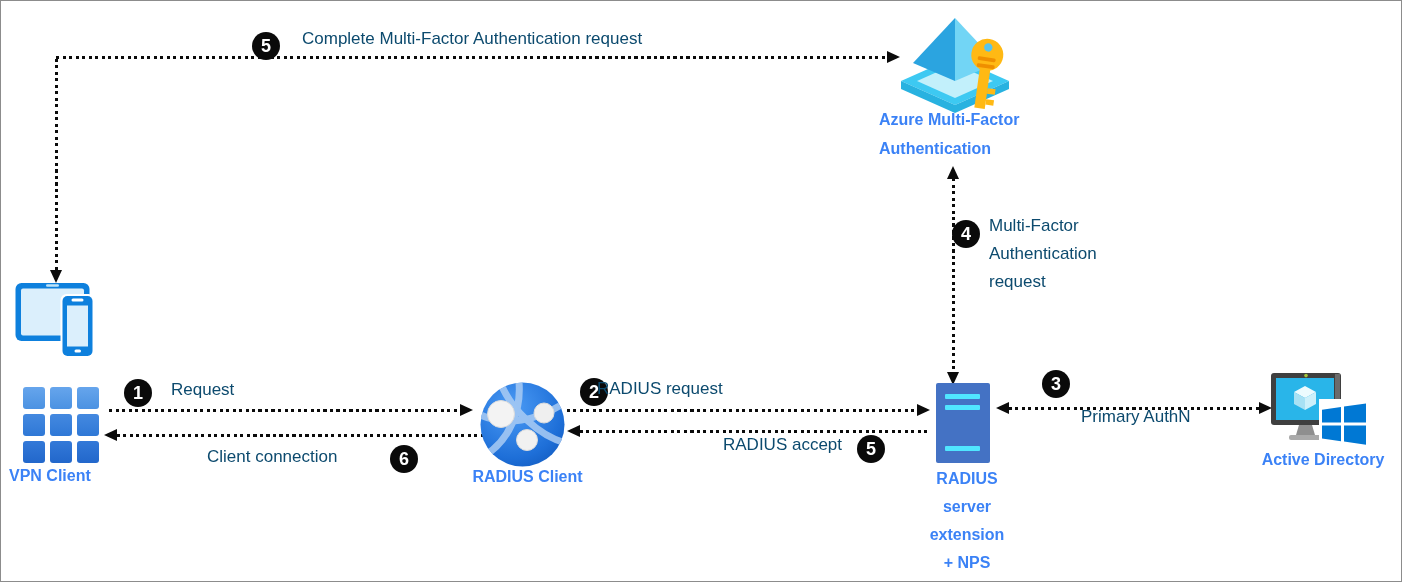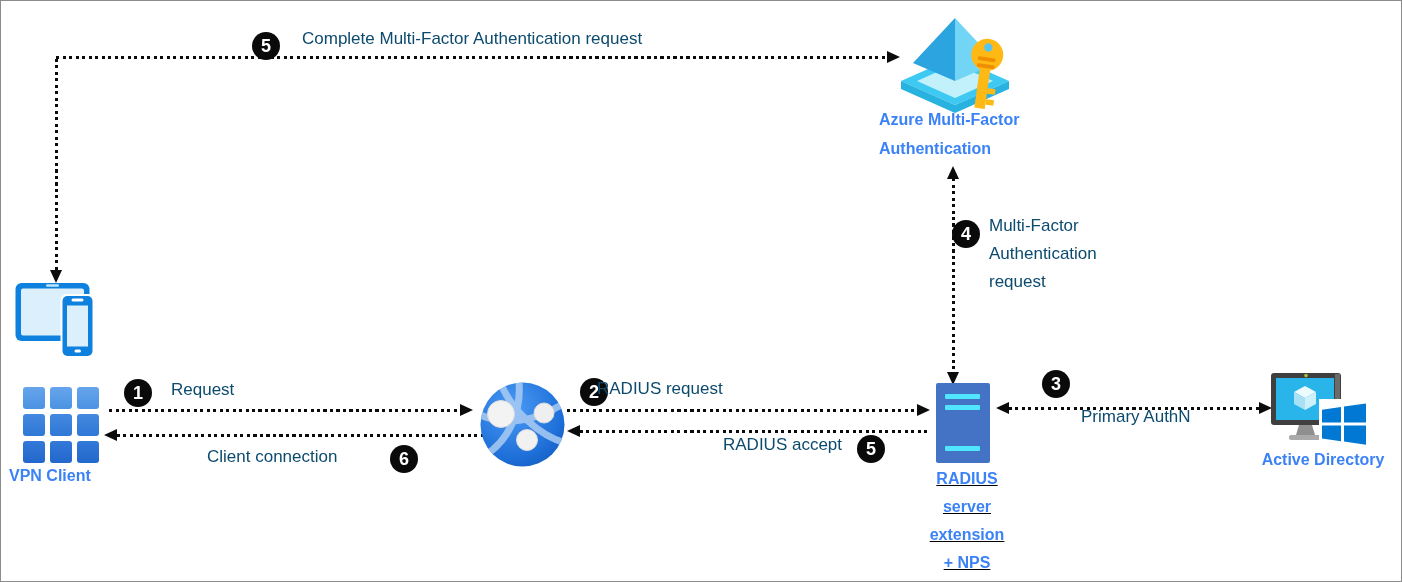--- a/index.html
+++ b/index.html
@@ -134,37 +134,38 @@
     <circle cx="42.5" cy="42.5" r="42" fill="url(#gGlobe)"></circle>
     <g clip-path="url(#cGlobe)" stroke="#aaccf4" stroke-width="7" fill="none" opacity="0.85">
       <path d="M -6 30 C 24 46 58 40 92 16"></path>
       <path d="M 18 -6 C 28 26 60 56 90 62"></path>
       <path d="M 4 74 C 28 60 44 28 38 -8"></path>
     </g>
     <circle cx="21" cy="32" r="13.5" fill="#f3f3f3" stroke="#dcdcdc" stroke-width="1"></circle>
     <circle cx="64" cy="31" r="10" fill="#efefef" stroke="#dcdcdc" stroke-width="1"></circle>
     <circle cx="47" cy="58" r="10.5" fill="#f1f1f1" stroke="#dcdcdc" stroke-width="1"></circle>
   </svg>
+  <div class="abs node-label" style="left:444px; top:467px; width:165px; text-align:center;">RADIUS Client</div>
 
   <div class="abs badge" style="left:579px; top:377px;">2</div>
   <div class="abs step-text" style="left:596px; top:378px;text-align:right;">RADIUS request</div>
   <div class="abs h-dots" style="left:566px; top:408px; width:351px;"></div>
   <div class="abs ah ah-r" style="left:916px; top:403px;"></div>
 
   <div class="abs ah ah-l" style="left:566px; top:424px;"></div>
   <div class="abs h-dots" style="left:579px; top:429px; width:351px;"></div>
   <div class="abs step-text" style="left:722px; top:434px;">RADIUS accept</div>
   <div class="abs badge" style="left:856px; top:434px;">5</div>
 
   <div class="abs server-box" style="left:935px; top:382px;">
     <div class="server-bar" style="top:11px;"></div>
     <div class="server-bar" style="top:22px;"></div>
     <div class="server-bar" style="top:63px;"></div>
   </div>
-  <div class="abs multiline" style="left:901px; top:464px; width:130px; text-align:center;text-decoration:underline;">
+  <div class="abs multiline" style="left:901px; top:464px; width:130px; text-align:center;">
     <div class="node-label">RADIUS</div>
     <div class="node-label">server</div>
     <div class="node-label">extension</div>
     <div class="node-label">+ NPS</div>
   </div>
 
   <div class="abs badge" style="left:1041px; top:369px;">3</div>
   <div class="abs step-text" style="left:1080px; top:370px;margin-top:36px;">Primary AuthN</div>
   <div class="abs ah ah-l" style="left:995px; top:401px;"></div>
   <div class="abs h-dots" style="left:1008px; top:406px; width:251px;"></div>

